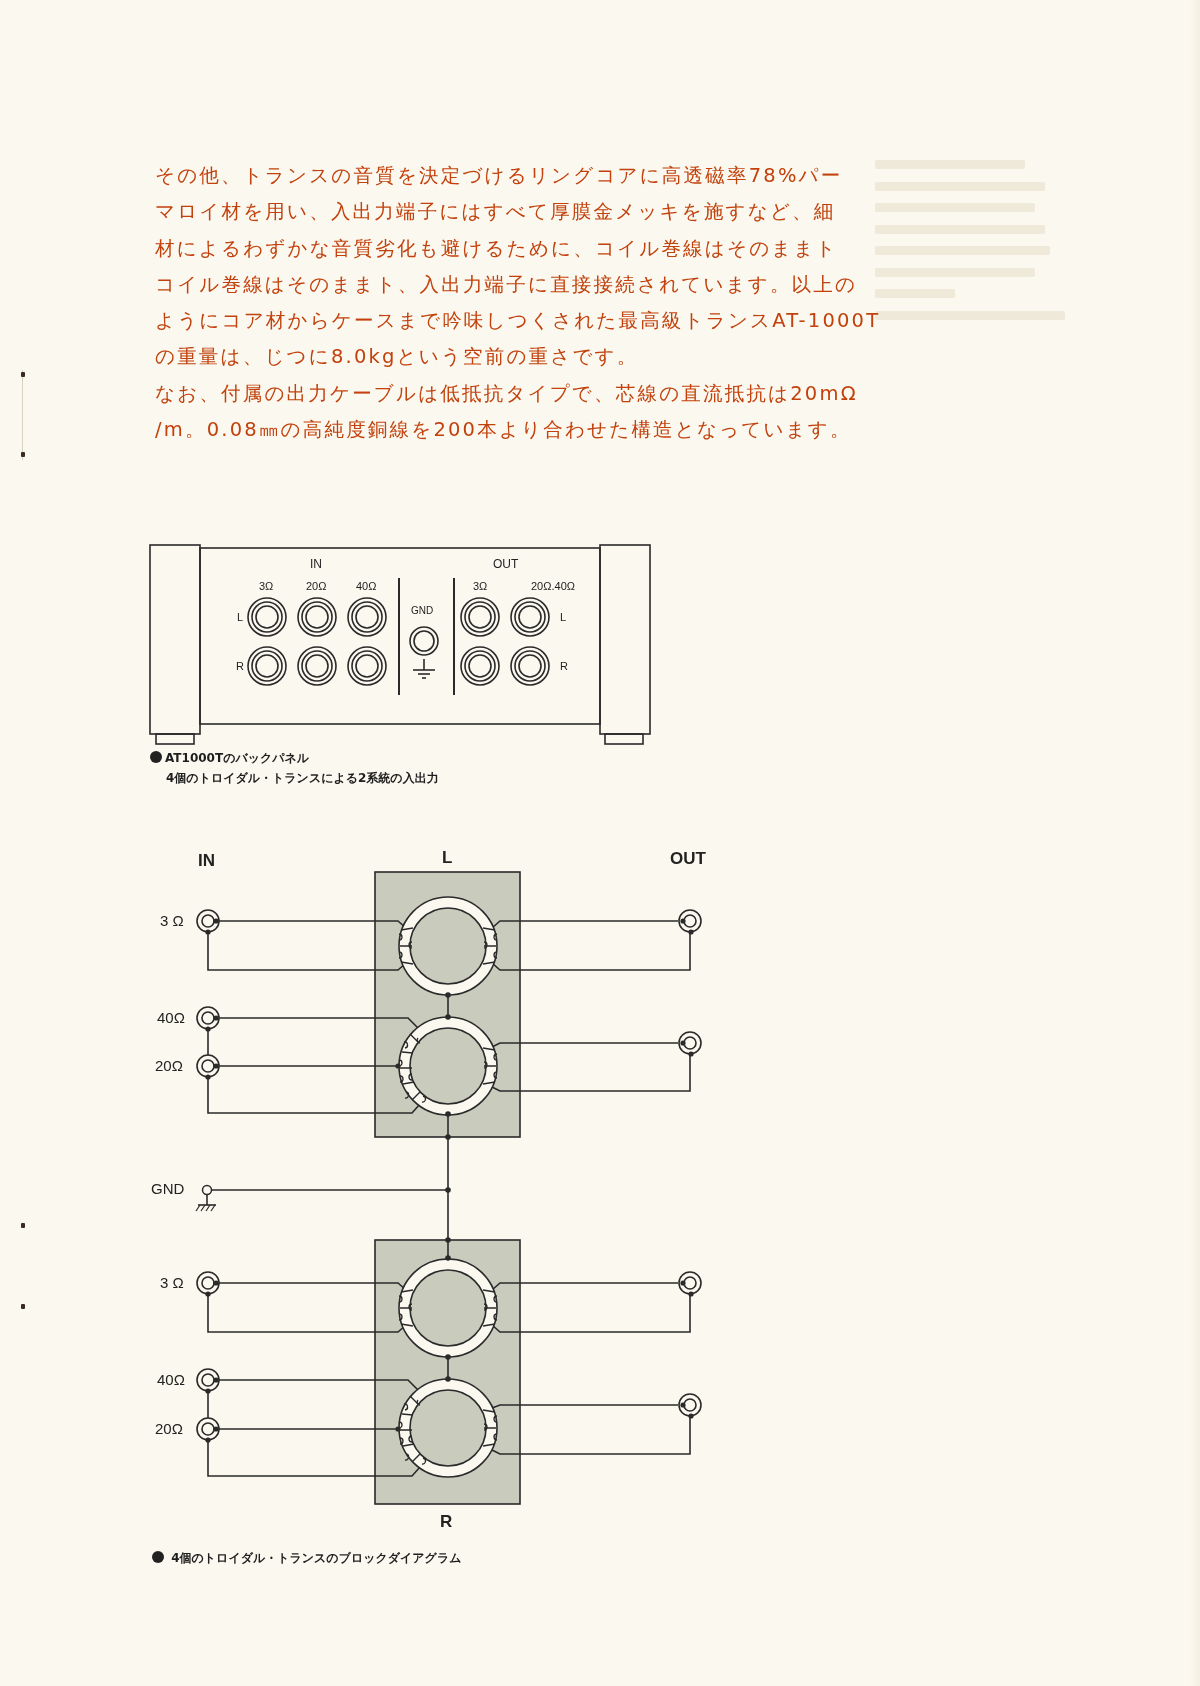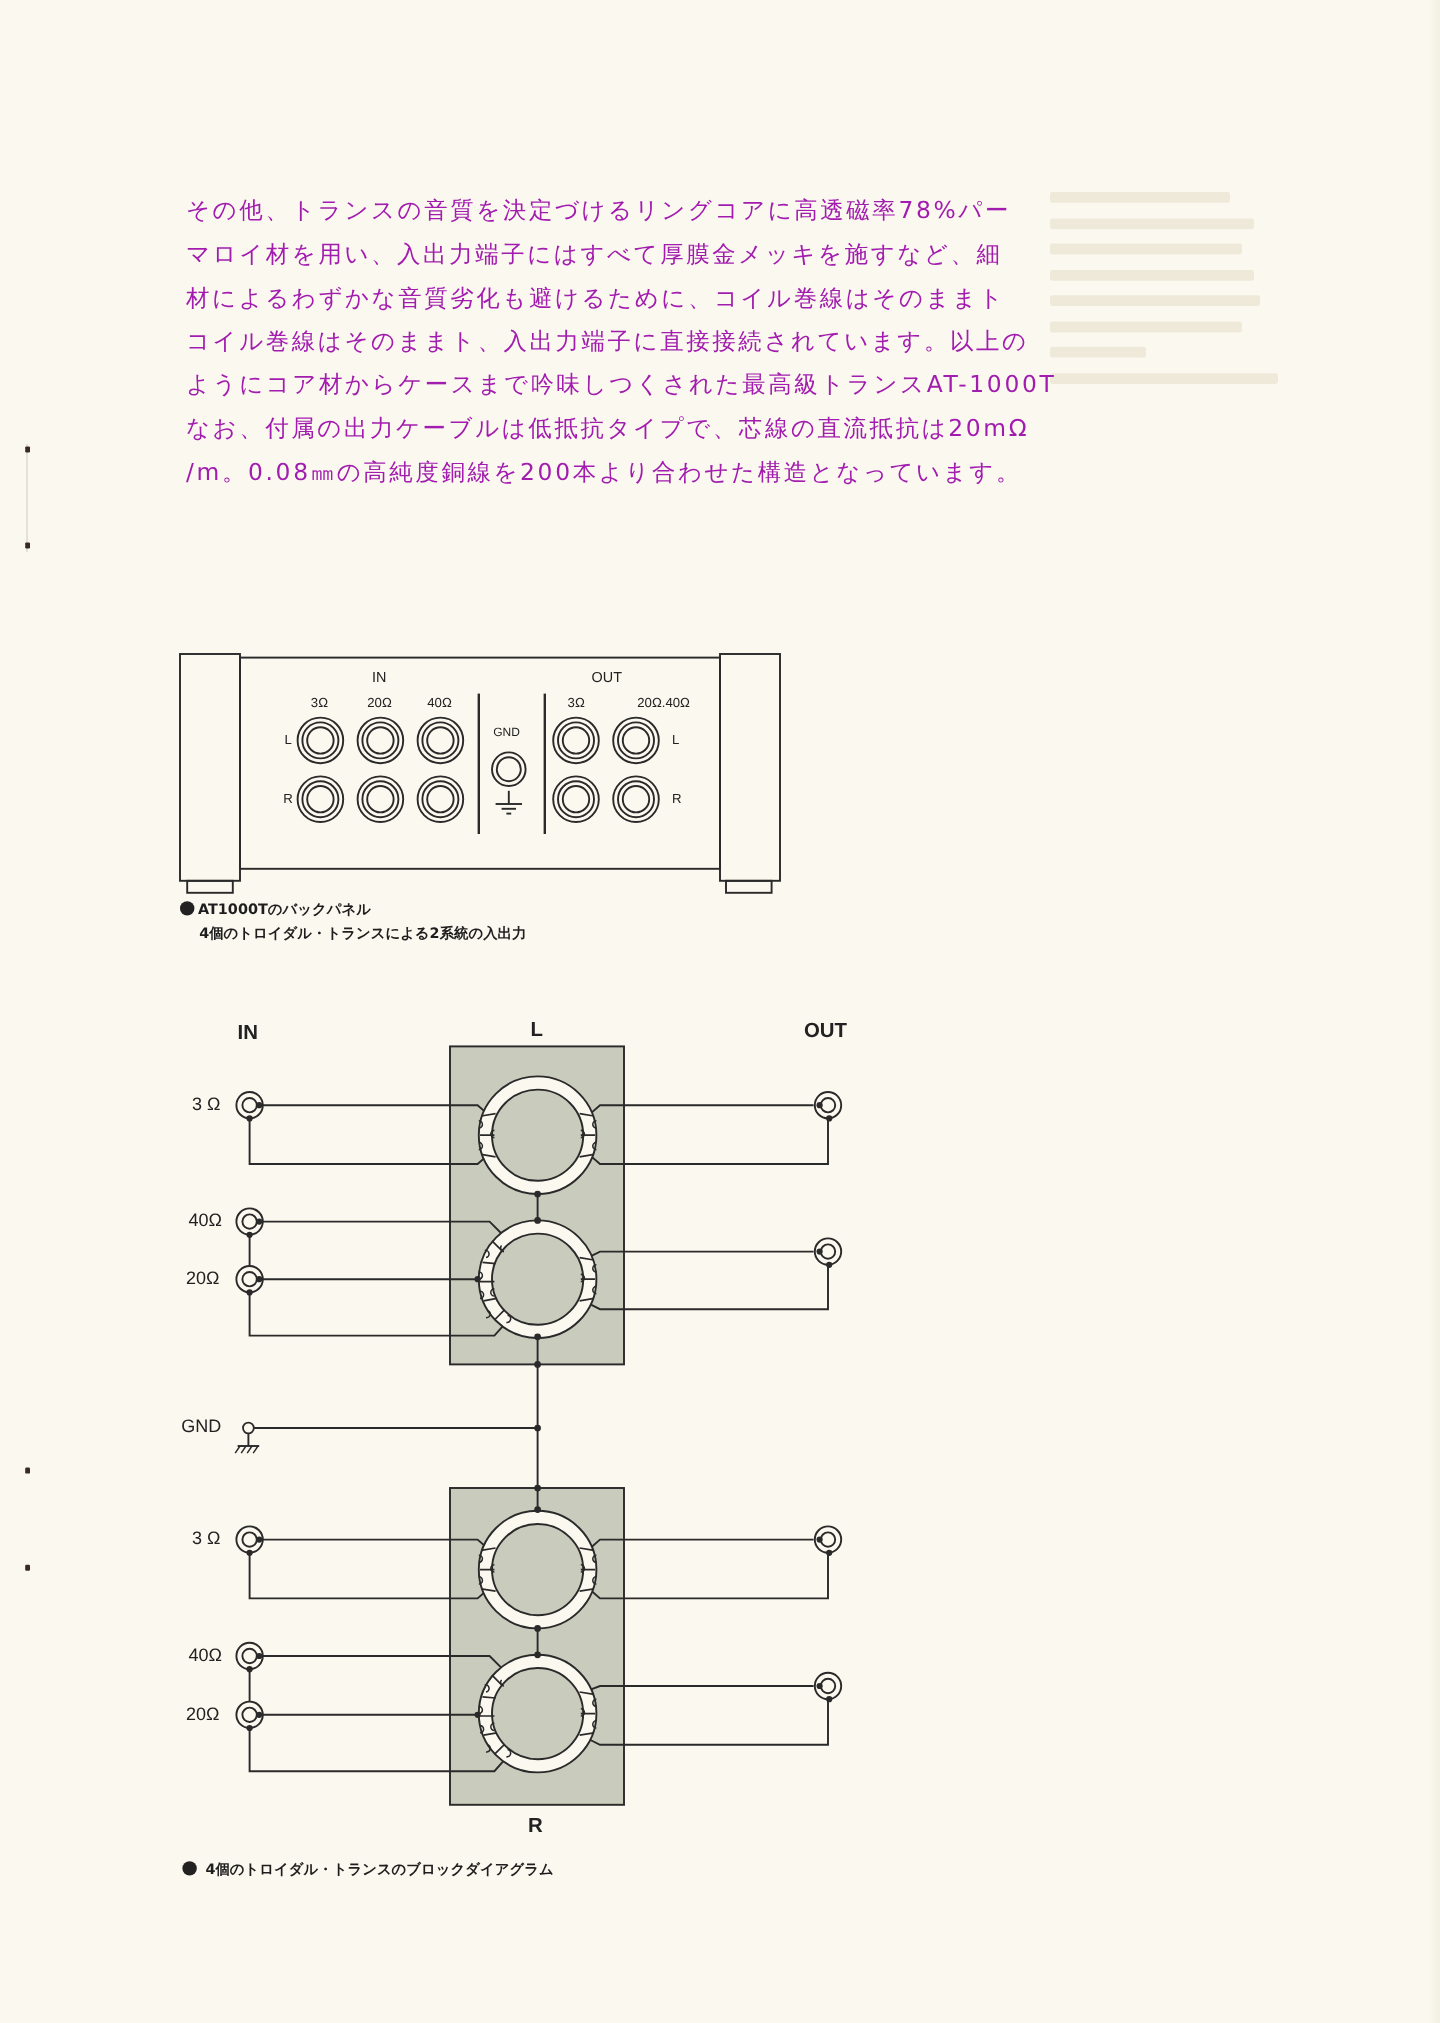--- a/index.html
+++ b/index.html
@@ -18,21 +18,21 @@
     .binder-mark {
       position: absolute; left: 21px; width: 4px; height: 5px; background: #3a2a22; border-radius: 1px;
     }
     .binder-line {
       position: absolute; left: 22px; width: 1px; background: #d8d2c2;
     }
     
     .body-text {
       position: absolute; left: 155px; top: 158px; width: 710px;
       font-size: 19.5px; line-height: 36.3px; letter-spacing: 2.2px;
-      color: #a21caf;
+      color: #c2410c;
     }
     .body-text p { margin: 0; white-space: nowrap; }
     
     .ghost {
       position: absolute; left: 875px; top: 160px; width: 200px;
     }
     .ghost div { height: 9px; margin-bottom: 12.5px; background: #efe9da; border-radius: 2px; }
     .caption {
       position: absolute; font-weight: bold; font-size: 12px; line-height: 20px; color: #1e1e1e;
     }
@@ -60,20 +60,21 @@
   <div style="width:80px"></div>
     <div style="width:190px"></div>
 </div>
 
 <div class="body-text">
   <p>その他、トランスの音質を決定づけるリングコアに高透磁率78%パー</p>
   <p>マロイ材を用い、入出力端子にはすべて厚膜金メッキを施すなど、細</p>
   <p>材によるわずかな音質劣化も避けるために、コイル巻線はそのままト</p>
   <p>コイル巻線はそのままト、入出力端子に直接接続されています。以上の</p>
   <p>ようにコア材からケースまで吟味しつくされた最高級トランスAT-1000T</p>
+  <p>の重量は、じつに8.0kgという空前の重さです。</p>
   <p>なお、付属の出力ケーブルは低抵抗タイプで、芯線の直流抵抗は20mΩ</p>
   <p>/m。0.08㎜の高純度銅線を200本より合わせた構造となっています。</p>
 </div>
 
 <svg class="diagram" width="1200" height="1686" style="pointer-events:none">
   <defs>
     <g id="jack3">
       <circle r="19" fill="none" stroke="#2a2a2a" stroke-width="1.6"></circle>
       <circle r="15" fill="none" stroke="#2a2a2a" stroke-width="1.6"></circle>
       <circle r="11" fill="none" stroke="#2a2a2a" stroke-width="1.6"></circle>

